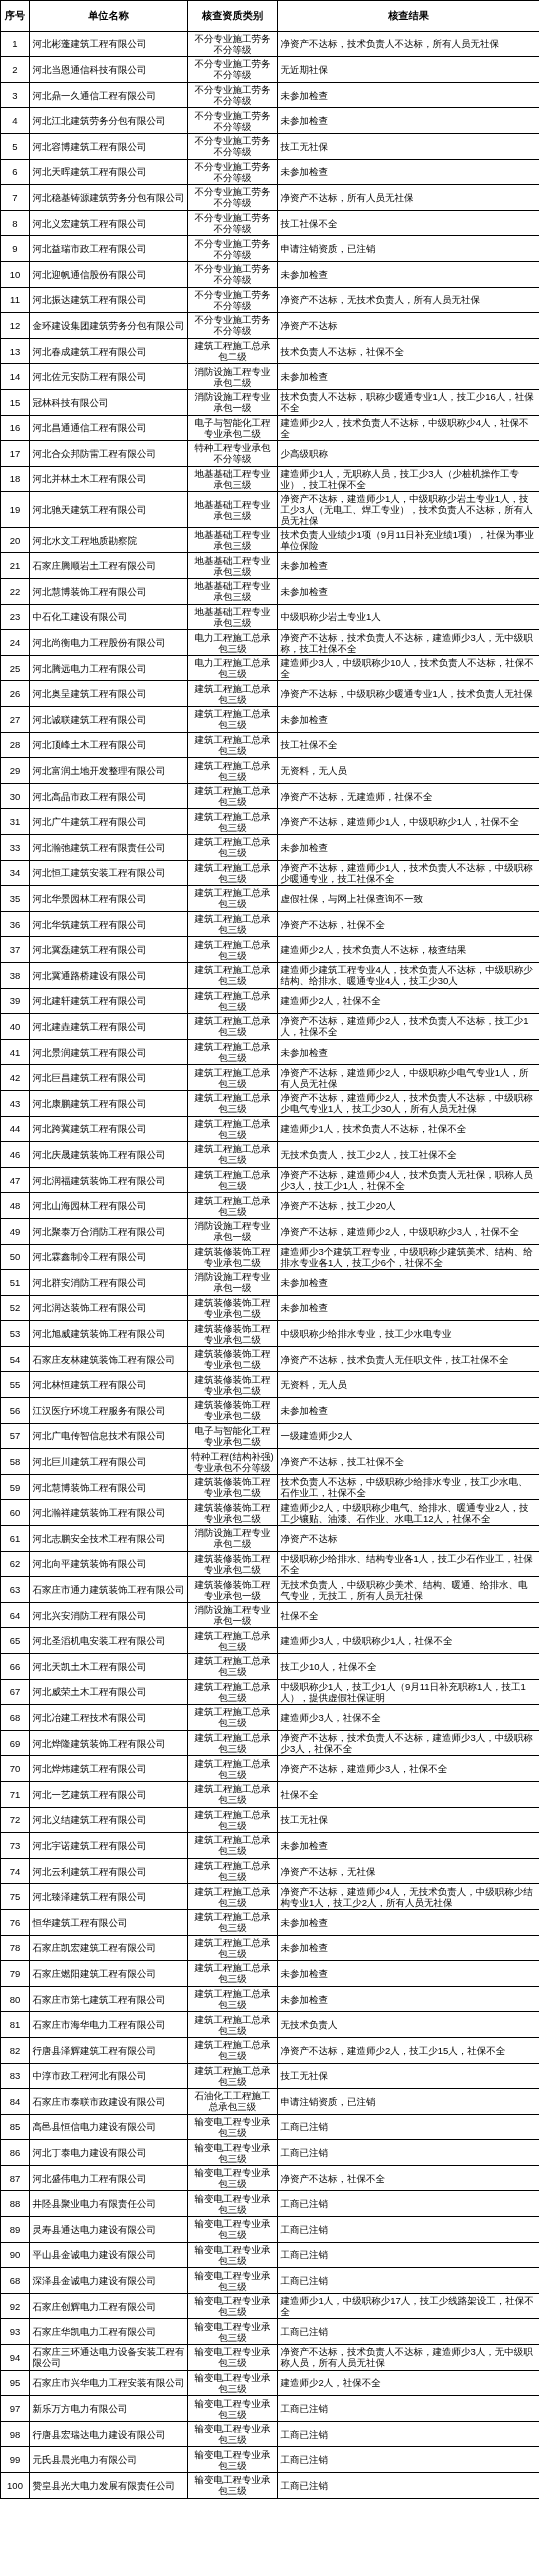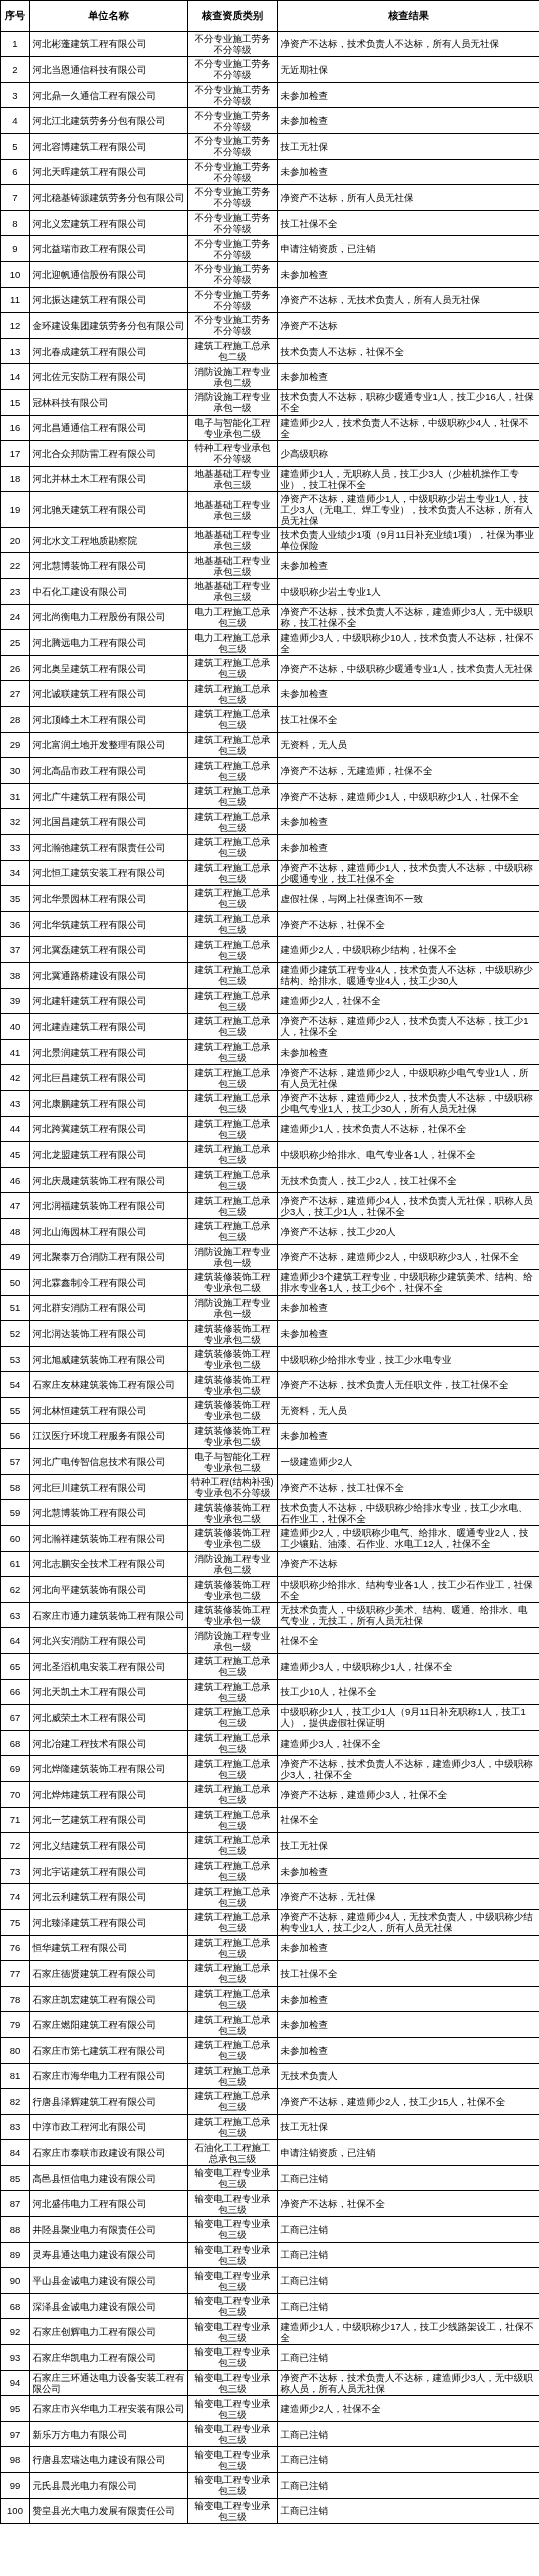--- a/index.html
+++ b/index.html
@@ -182,20 +182,26 @@
           <td class="col-category">地基基础工程专业承包三级</td>
           <td class="col-result">净资产不达标，建造师少1人，中级职称少岩土专业1人，技工少3人（无电工、焊工专业），技术负责人不达标，所有人员无社保</td>
         </tr>
         <tr>
           <td class="col-no">20</td>
           <td class="col-name">河北水文工程地质勘察院</td>
           <td class="col-category">地基基础工程专业承包三级</td>
           <td class="col-result">技术负责人业绩少1项（9月11日补充业绩1项），社保为事业单位保险</td>
         </tr>
         <tr>
+          <td class="col-no">21</td>
+          <td class="col-name">石家庄腾顺岩土工程有限公司</td>
+          <td class="col-category">地基基础工程专业承包三级</td>
+          <td class="col-result">未参加检查</td>
+        </tr>
+        <tr>
           <td class="col-no">22</td>
           <td class="col-name">河北慧博装饰工程有限公司</td>
           <td class="col-category">地基基础工程专业承包三级</td>
           <td class="col-result">未参加检查</td>
         </tr>
         <tr>
           <td class="col-no">23</td>
           <td class="col-name">中石化工建设有限公司</td>
           <td class="col-category">地基基础工程专业承包三级</td>
           <td class="col-result">中级职称少岩土专业1人</td>
@@ -242,26 +248,20 @@
           <td class="col-category">建筑工程施工总承包三级</td>
           <td class="col-result">净资产不达标，无建造师，社保不全</td>
         </tr>
         <tr>
           <td class="col-no">31</td>
           <td class="col-name">河北广牛建筑工程有限公司</td>
           <td class="col-category">建筑工程施工总承包三级</td>
           <td class="col-result">净资产不达标，建造师少1人，中级职称少1人，社保不全</td>
         </tr>
         <tr>
-          <td class="col-no">32</td>
-          <td class="col-name">河北国昌建筑工程有限公司</td>
-          <td class="col-category">建筑工程施工总承包三级</td>
-          <td class="col-result">未参加检查</td>
-        </tr>
-        <tr>
           <td class="col-no">33</td>
           <td class="col-name">河北瀚弛建筑工程有限责任公司</td>
           <td class="col-category">建筑工程施工总承包三级</td>
           <td class="col-result">未参加检查</td>
         </tr>
         <tr>
           <td class="col-no">34</td>
           <td class="col-name">河北恒工建筑安装工程有限公司</td>
           <td class="col-category">建筑工程施工总承包三级</td>
           <td class="col-result">净资产不达标，建造师少1人，技术负责人不达标，中级职称少暖通专业，技工社保不全</td>
@@ -275,21 +275,21 @@
         <tr>
           <td class="col-no">36</td>
           <td class="col-name">河北华筑建筑工程有限公司</td>
           <td class="col-category">建筑工程施工总承包三级</td>
           <td class="col-result">净资产不达标，社保不全</td>
         </tr>
         <tr>
           <td class="col-no">37</td>
           <td class="col-name">河北冀磊建筑工程有限公司</td>
           <td class="col-category">建筑工程施工总承包三级</td>
-          <td class="col-result">建造师少2人，中级职称少结构，社保不全</td>
+          <td class="col-result">建造师少2人，技术负责人不达标，核查结果</td>
         </tr>
         <tr>
           <td class="col-no">38</td>
           <td class="col-name">河北冀通路桥建设有限公司</td>
           <td class="col-category">建筑工程施工总承包三级</td>
           <td class="col-result">建造师少建筑工程专业4人，技术负责人不达标，中级职称少结构、给排水、暖通专业4人，技工少30人</td>
         </tr>
         <tr>
           <td class="col-no">39</td>
           <td class="col-name">河北建轩建筑工程有限公司</td>
@@ -318,26 +318,20 @@
           <td class="col-no">43</td>
           <td class="col-name">河北康鹏建筑工程有限公司</td>
           <td class="col-category">建筑工程施工总承包三级</td>
           <td class="col-result">净资产不达标，建造师少2人，技术负责人不达标，中级职称少电气专业1人，技工少30人，所有人员无社保</td>
         </tr>
         <tr>
           <td class="col-no">44</td>
           <td class="col-name">河北跨冀建筑工程有限公司</td>
           <td class="col-category">建筑工程施工总承包三级</td>
           <td class="col-result">建造师少1人，技术负责人不达标，社保不全</td>
-        </tr>
-        <tr>
-          <td class="col-no">45</td>
-          <td class="col-name">河北龙盟建筑工程有限公司</td>
-          <td class="col-category">建筑工程施工总承包三级</td>
-          <td class="col-result">中级职称少给排水、电气专业各1人，社保不全</td>
         </tr>
         <tr>
           <td class="col-no">46</td>
           <td class="col-name">河北庆晟建筑装饰工程有限公司</td>
           <td class="col-category">建筑工程施工总承包三级</td>
           <td class="col-result">无技术负责人，技工少2人，技工社保不全</td>
         </tr>
         <tr>
           <td class="col-no">47</td>
           <td class="col-name">河北润福建筑装饰工程有限公司</td>
@@ -512,26 +506,20 @@
           <td class="col-category">建筑工程施工总承包三级</td>
           <td class="col-result">净资产不达标，建造师少4人，无技术负责人，中级职称少结构专业1人，技工少2人，所有人员无社保</td>
         </tr>
         <tr>
           <td class="col-no">76</td>
           <td class="col-name">恒华建筑工程有限公司</td>
           <td class="col-category">建筑工程施工总承包三级</td>
           <td class="col-result">未参加检查</td>
         </tr>
         <tr>
-          <td class="col-no">77</td>
-          <td class="col-name">石家庄德贤建筑工程有限公司</td>
-          <td class="col-category">建筑工程施工总承包三级</td>
-          <td class="col-result">技工社保不全</td>
-        </tr>
-        <tr>
           <td class="col-no">78</td>
           <td class="col-name">石家庄凯宏建筑工程有限公司</td>
           <td class="col-category">建筑工程施工总承包三级</td>
           <td class="col-result">未参加检查</td>
         </tr>
         <tr>
           <td class="col-no">79</td>
           <td class="col-name">石家庄燃阳建筑工程有限公司</td>
           <td class="col-category">建筑工程施工总承包三级</td>
           <td class="col-result">未参加检查</td>
@@ -562,20 +550,26 @@
         </tr>
         <tr>
           <td class="col-no">84</td>
           <td class="col-name">石家庄市泰联市政建设有限公司</td>
           <td class="col-category">石油化工工程施工总承包三级</td>
           <td class="col-result">申请注销资质，已注销</td>
         </tr>
         <tr>
           <td class="col-no">85</td>
           <td class="col-name">高邑县恒信电力建设有限公司</td>
+          <td class="col-category">输变电工程专业承包三级</td>
+          <td class="col-result">工商已注销</td>
+        </tr>
+        <tr>
+          <td class="col-no">86</td>
+          <td class="col-name">河北丁泰电力建设有限公司</td>
           <td class="col-category">输变电工程专业承包三级</td>
           <td class="col-result">工商已注销</td>
         </tr>
         <tr>
           <td class="col-no">87</td>
           <td class="col-name">河北盛伟电力工程有限公司</td>
           <td class="col-category">输变电工程专业承包三级</td>
           <td class="col-result">净资产不达标，社保不全</td>
         </tr>
         <tr>

